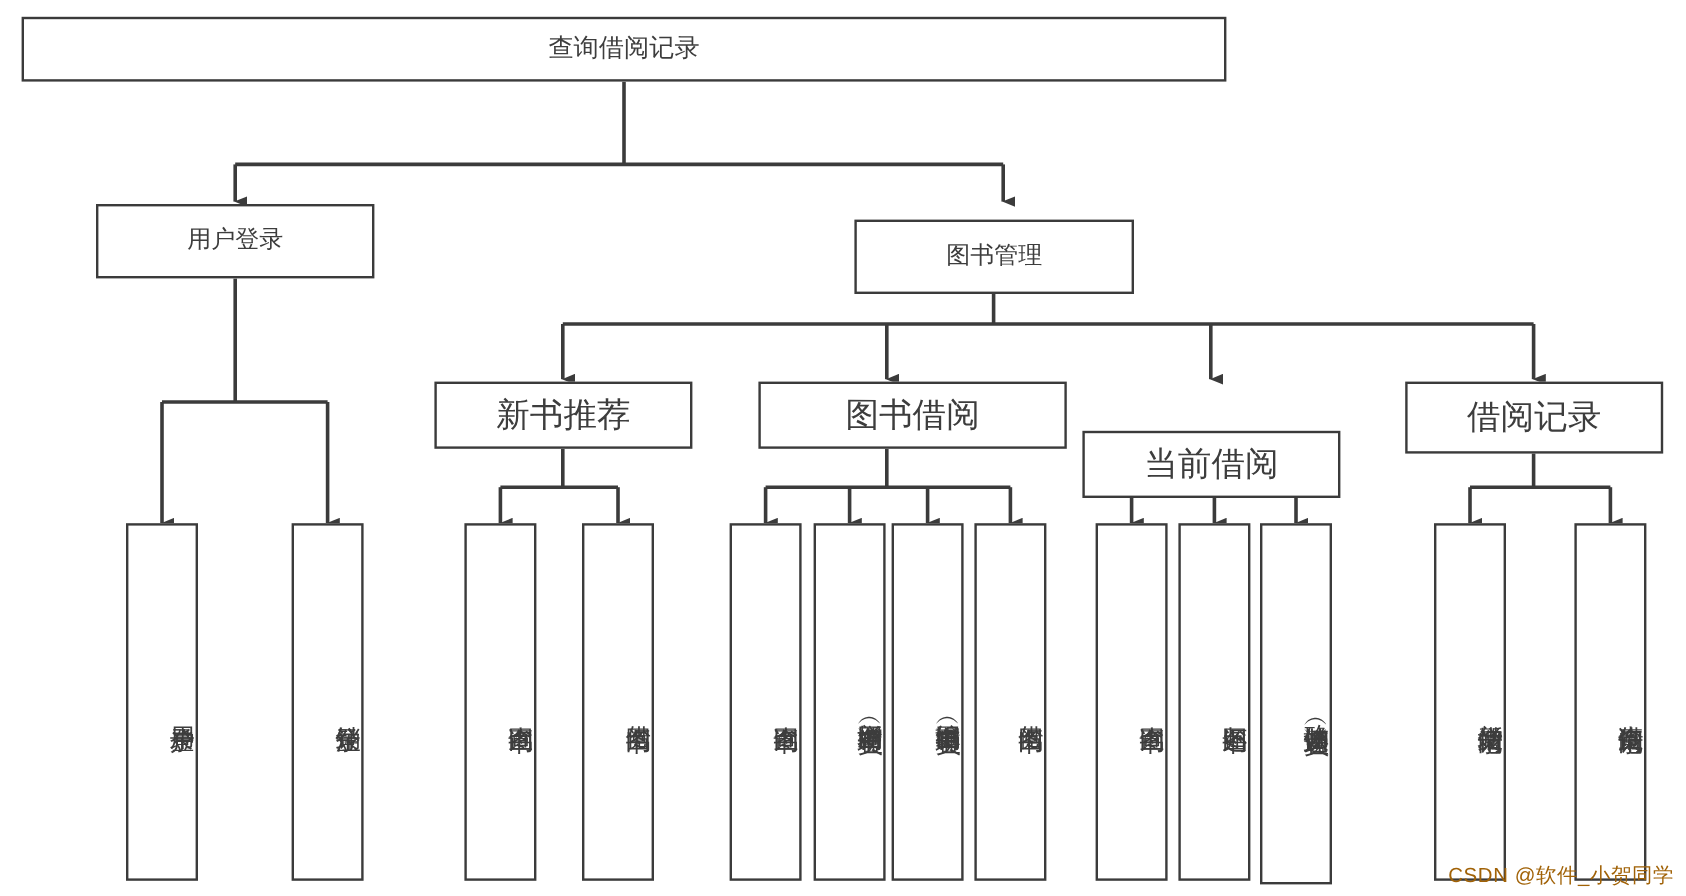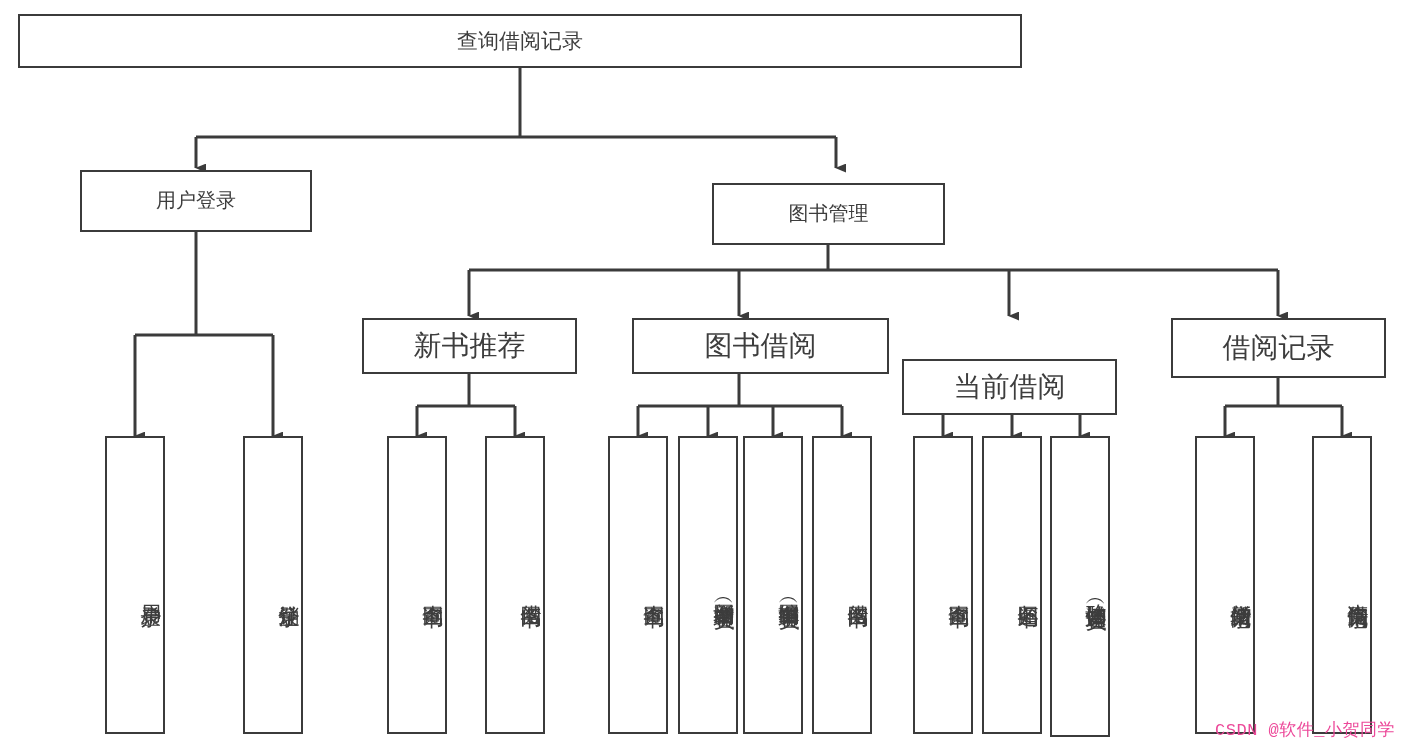--- a/index.html
+++ b/index.html
@@ -58,24 +58,24 @@
   .node-leaf .lbl {
     writing-mode: vertical-rl;
     text-orientation: upright;
     white-space: nowrap;
   }
   #watermark {
     position: absolute;
     right: 10px;
     bottom: 6px;
     font-size: 17px;
-    color: #ec4899;
+    color: #a16207;
     letter-spacing: 0.5px;
     white-space: nowrap;
-    font-family: Liberation Mono, monospace;
+    font-family: Liberation Sans, sans-serif;
   }
 </style>
 </head>
 <body>
 
 <div id="canvas">
 
   <svg id="edges" viewBox="0 0 1405 747" xmlns="http://www.w3.org/2000/svg">
     <defs>
       <marker id="arw" markerWidth="9" markerHeight="11" refX="4.5" refY="10.2" orient="auto" markerUnits="userSpaceOnUse">

